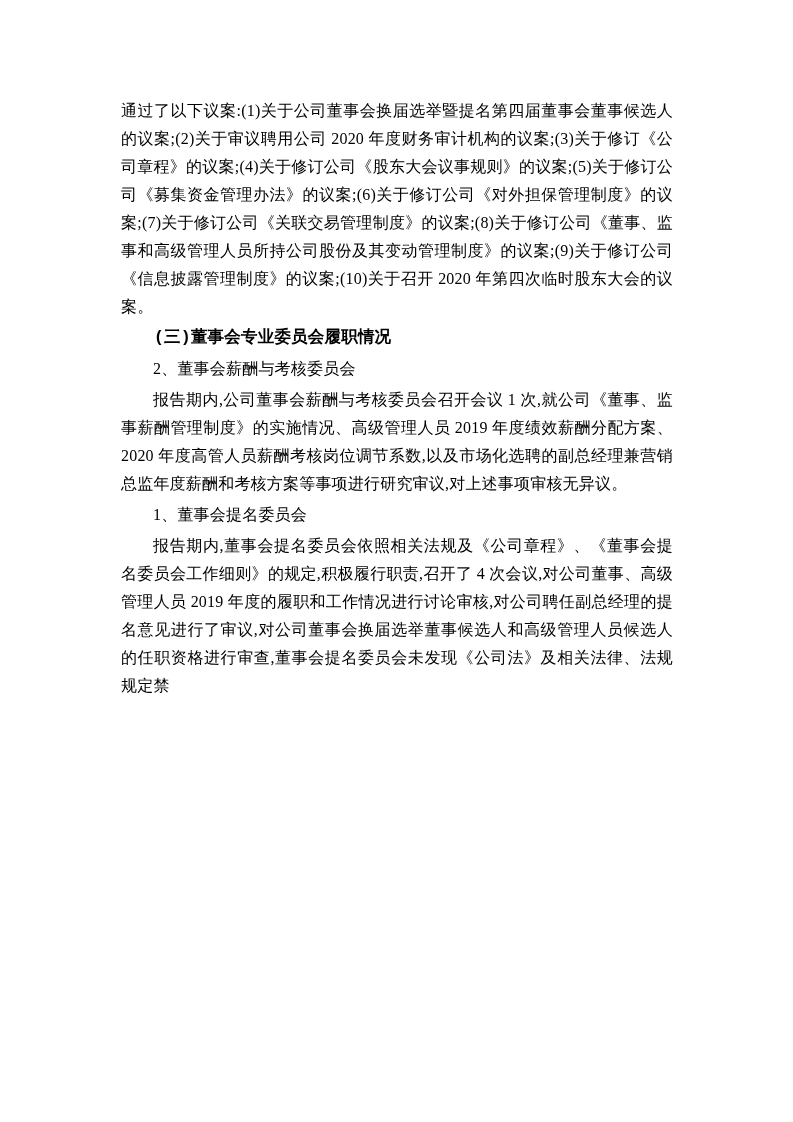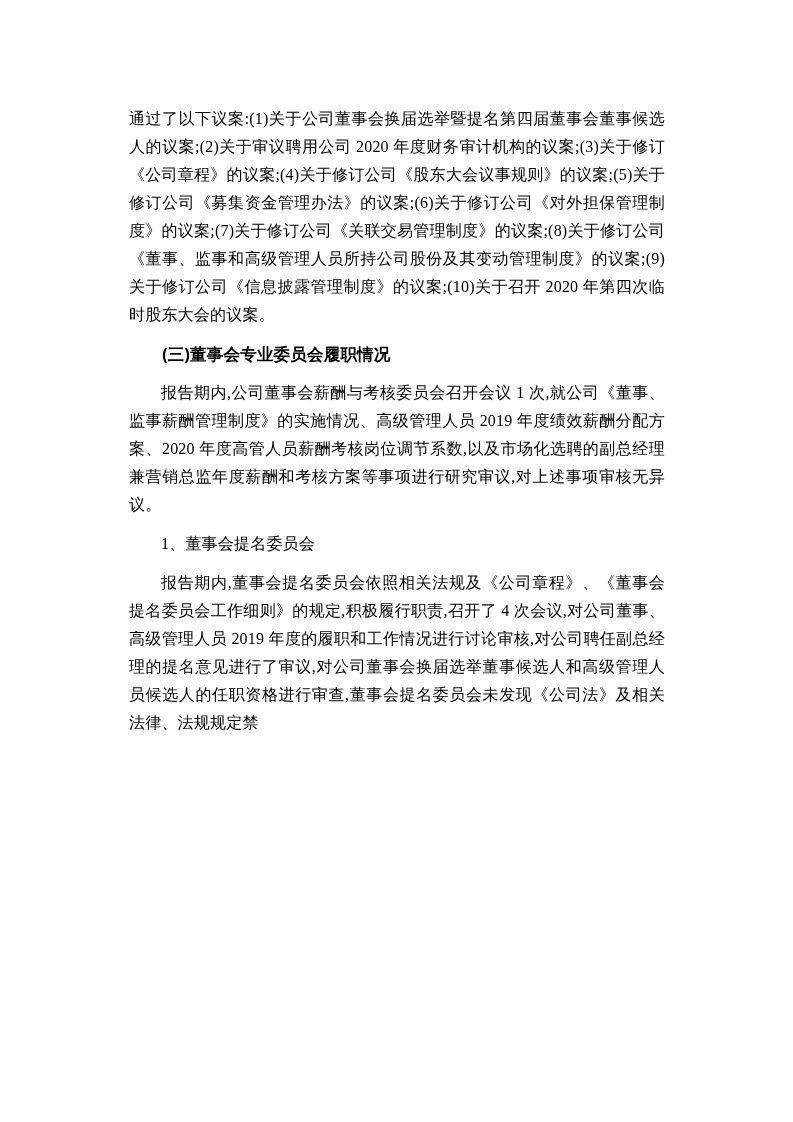--- a/index.html
+++ b/index.html
@@ -20,45 +20,46 @@
     position: absolute;
     left: 118px;
     top: 94px;
     width: 558px;
     font-size: 16px;
     line-height: 28px;
     text-align: justify;
     letter-spacing: 0.2px;
   }
   .content p {
-    margin: 11px;
+    margin: 3px;
     padding: 0;
   }
   .para-indent {
     text-indent: 2em;
   }
   .para-continued {
     text-indent: 0;
   }
   .section-heading {
-    font-family: Liberation Sans, sans-serif;
+    font-family: Liberation Mono, monospace;
     font-weight: bold;
     text-indent: 2em;
     text-align: left;
     font-size: 16.5px;
   }
   .subheading {
     text-indent: 2em;
     text-align: left;
   }
 </style>
 </head>
 <body>
 
 <div class="page">
   <div class="content">
     <p class="para-continued">通过了以下议案:(1)关于公司董事会换届选举暨提名第四届董事会董事候选人的议案;(2)关于审议聘用公司 2020 年度财务审计机构的议案;(3)关于修订《公司章程》的议案;(4)关于修订公司《股东大会议事规则》的议案;(5)关于修订公司《募集资金管理办法》的议案;(6)关于修订公司《对外担保管理制度》的议案;(7)关于修订公司《关联交易管理制度》的议案;(8)关于修订公司《董事、监事和高级管理人员所持公司股份及其变动管理制度》的议案;(9)关于修订公司《信息披露管理制度》的议案;(10)关于召开 2020 年第四次临时股东大会的议案。</p>
     <p class="section-heading">(三)董事会专业委员会履职情况</p>
+    <p class="subheading">2、董事会薪酬与考核委员会</p>
     <p class="para-indent">报告期内,公司董事会薪酬与考核委员会召开会议 1 次,就公司《董事、监事薪酬管理制度》的实施情况、高级管理人员 2019 年度绩效薪酬分配方案、2020 年度高管人员薪酬考核岗位调节系数,以及市场化选聘的副总经理兼营销总监年度薪酬和考核方案等事项进行研究审议,对上述事项审核无异议。</p>
     <p class="subheading">1、董事会提名委员会</p>
     <p class="para-indent">报告期内,董事会提名委员会依照相关法规及《公司章程》、《董事会提名委员会工作细则》的规定,积极履行职责,召开了 4 次会议,对公司董事、高级管理人员 2019 年度的履职和工作情况进行讨论审核,对公司聘任副总经理的提名意见进行了审议,对公司董事会换届选举董事候选人和高级管理人员候选人的任职资格进行审查,董事会提名委员会未发现《公司法》及相关法律、法规规定禁</p>
   </div>
 </div>
 
 </body></html>

